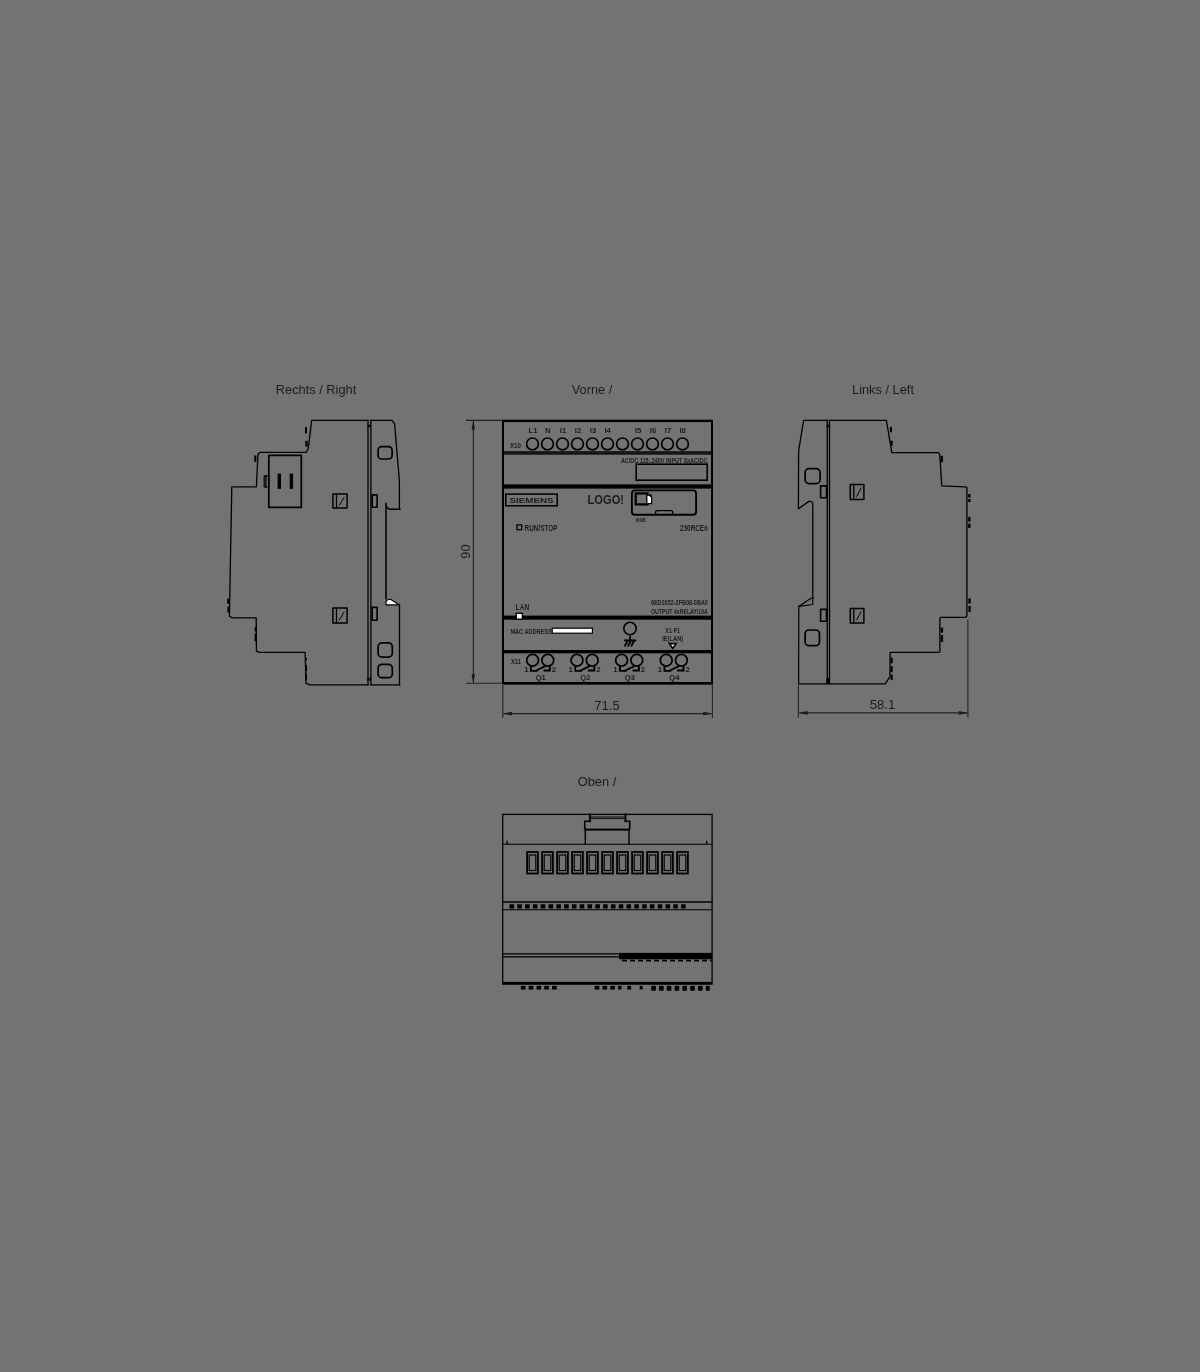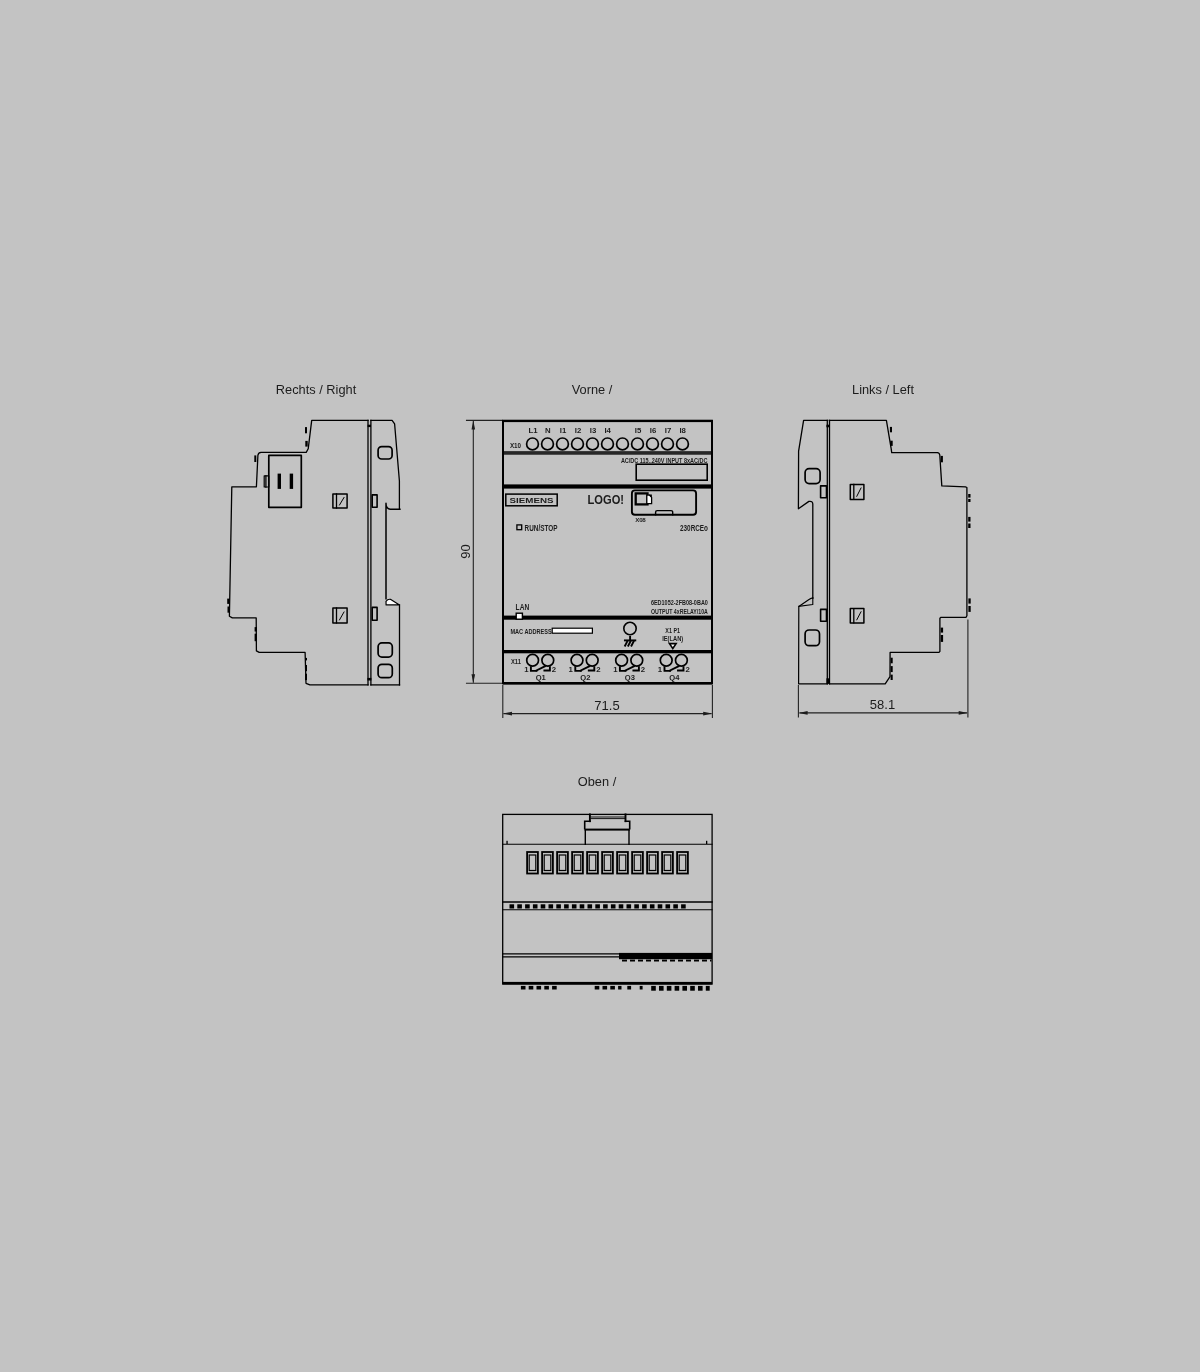--- a/index.html
+++ b/index.html
@@ -1,16 +1,16 @@
 <!DOCTYPE html>
 <html><head>
 <meta charset="utf-8">
 <style>
 html,body{margin:0;padding:0;background:#fff;}
-#page{position:relative;width:1200px;height:1372px;background:#fdba74;overflow:hidden;
+#page{position:relative;width:1200px;height:1372px;background:#737373;overflow:hidden;
 font-family:"Liberation Sans", sans-serif;filter:grayscale(1) blur(0.35px);}
 svg{position:absolute;left:0;top:0;}
 text{font-family:"Liberation Sans", sans-serif;fill:#1c1c1c;}
 </style>
 </head>
 <body>
 <div id="page">
 <svg width="1200" height="1372" viewBox="0 0 1200 1372" fill="none" stroke-linecap="square">
 
 <g fill="#1c1c1c" stroke="none" font-size="12.8">

